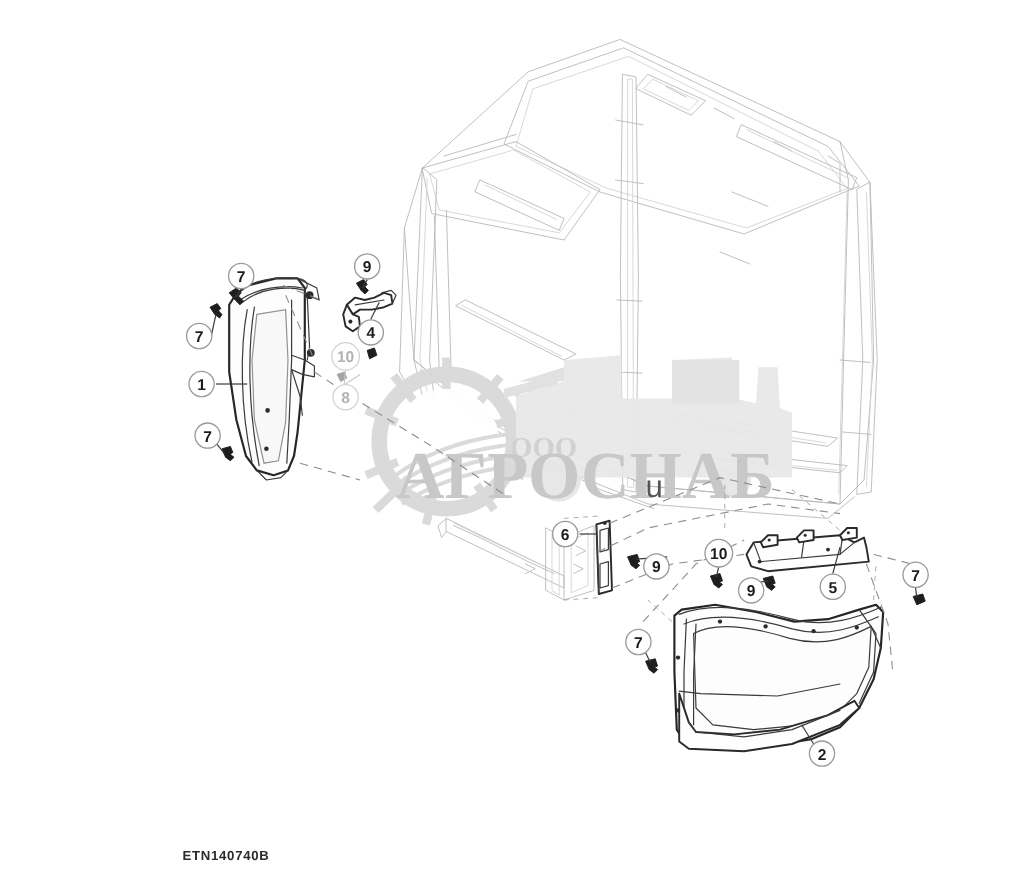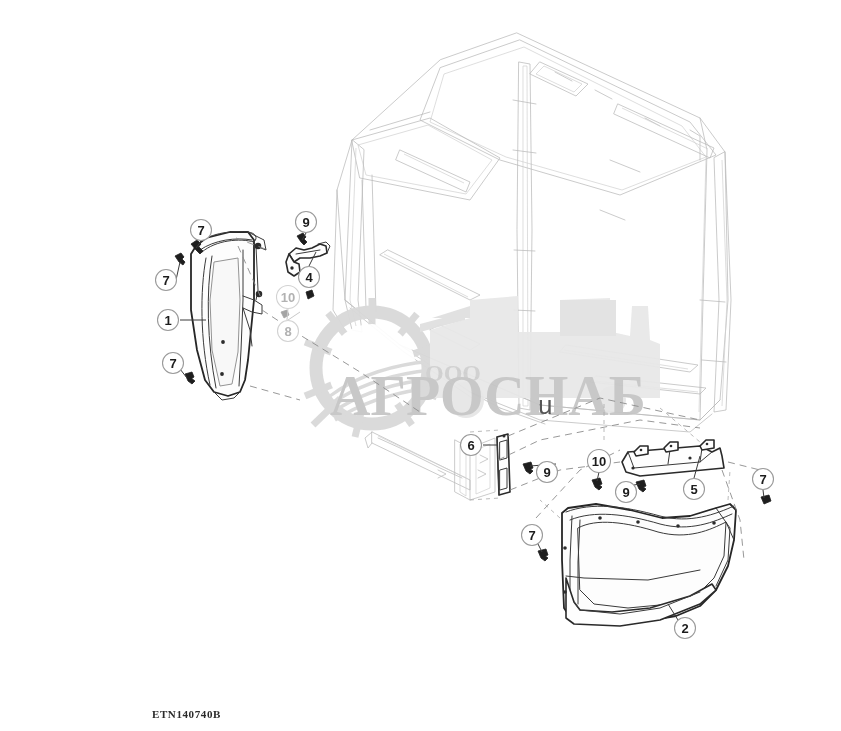--- a/index.html
+++ b/index.html
@@ -22,21 +22,21 @@
     position: absolute;
     left: 0;
     top: 0;
     width: 841px;
     height: 731px;
   }
   .part-number-label {
     position: absolute;
     left: 152px;
     top: 708px;
-    font-family: Liberation Serif, serif;
+    font-family: Liberation Sans, sans-serif;
     font-size: 11px;
     font-weight: bold;
     letter-spacing: 0.6px;
     color: #2b2b2b;
     white-space: nowrap;
   }
   .callout-text {
     font-family: "Liberation Sans", sans-serif;
     font-size: 13px;
     font-weight: bold;

